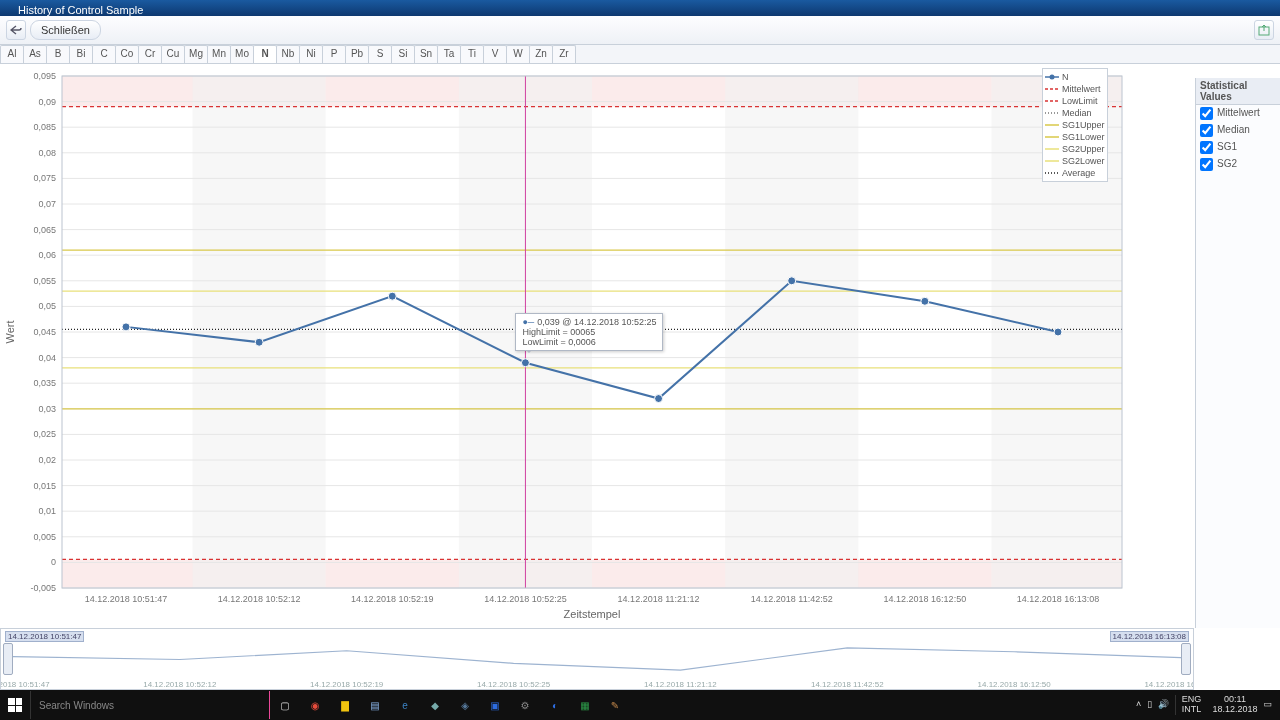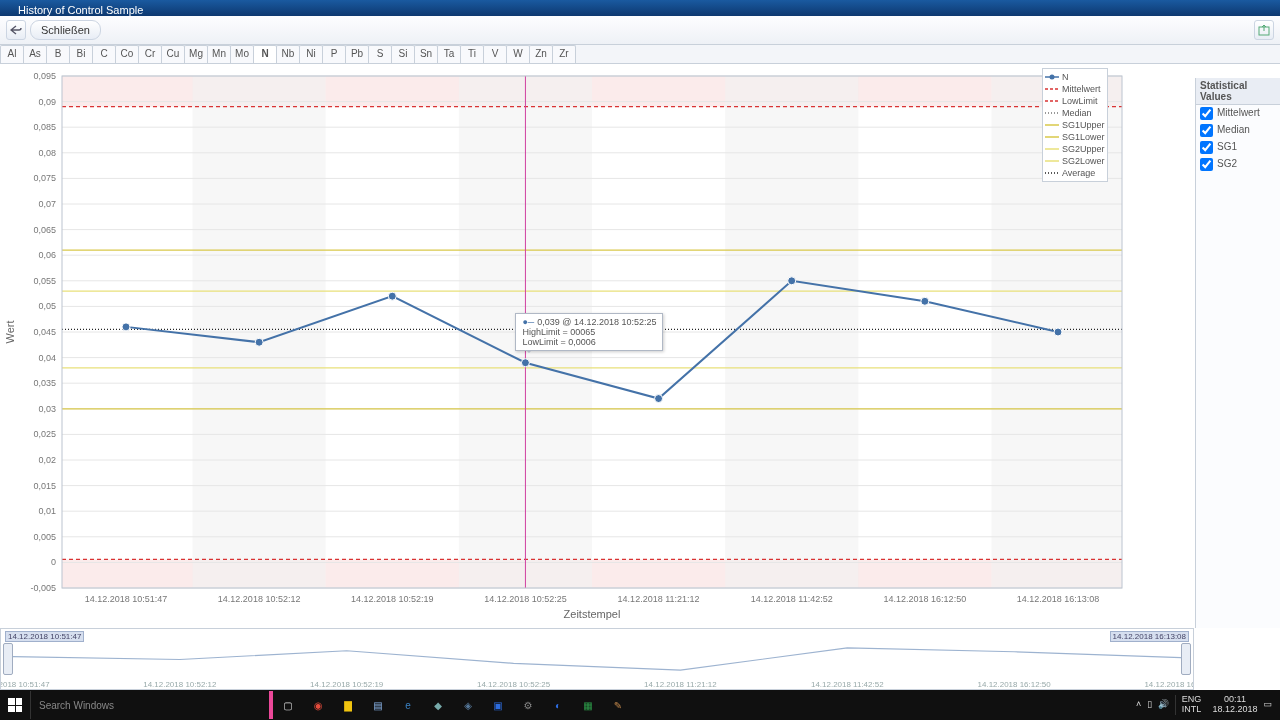--- a/index.html
+++ b/index.html
@@ -20,21 +20,21 @@
   .sidepanel .hd{background:#e9edf4;border-bottom:1px solid #c8d0da;padding:2px 4px;font-weight:600}
   .sidepanel label{display:flex;align-items:flex-start;gap:4px;padding:2px 4px}
   .overview{position:absolute;left:0;right:86px;bottom:0;height:60px;border:1px solid #c8d0da;background:#fff}
   #ovchart{width:100%;height:100%}
   .tooltip{position:absolute;background:#fff;border:1px solid #b0b8c5;font-size:9px;padding:3px 6px;box-shadow:1px 1px 3px rgba(0,0,0,.2);white-space:nowrap}
   .tooltip::after{content:"";position:absolute;left:10px;bottom:-6px;border:3px solid transparent;border-top-color:#b0b8c5}
   .taskbar{position:absolute;left:0;right:0;bottom:0;height:30px;background:#101010;display:flex;align-items:center;color:#ddd;font-size:10px}
   .start{width:30px;height:30px;display:flex;align-items:center;justify-content:center}
   .winlogo{width:14px;height:14px;display:grid;grid-template-columns:1fr 1fr;grid-template-rows:1fr 1fr;gap:1px}
   .winlogo div{background:#fff}
-  .search{flex:0 0 230px;height:28px;border-left:1px solid #333;border-right:4px solid #ec4899;display:flex;align-items:center;padding-left:8px;color:#888}
+  .search{flex:0 0 230px;height:28px;border-left:1px solid #333;border-right:1px solid #ec4899;display:flex;align-items:center;padding-left:8px;color:#888}
   .ticon{width:30px;height:30px;display:flex;align-items:center;justify-content:center}
   .tray{margin-left:auto;display:flex;align-items:center;gap:6px;padding-right:8px;font-size:9px;line-height:1.1;text-align:center}
   .flag{width:30px;border-left:1px solid #333}
   .ov-handle{position:absolute;top:14px;width:8px;height:30px;background:#e8edf5;border:1px solid #a0acc0;border-radius:2px}
   .ov-lbl{position:absolute;top:2px;font-size:8px;background:#d6dfef;border:1px solid #a0b0cc;padding:0 2px;color:#446}
 </style>
 </head>
 <body>
 
 <div class="titlebar">History of Control Sample</div>

